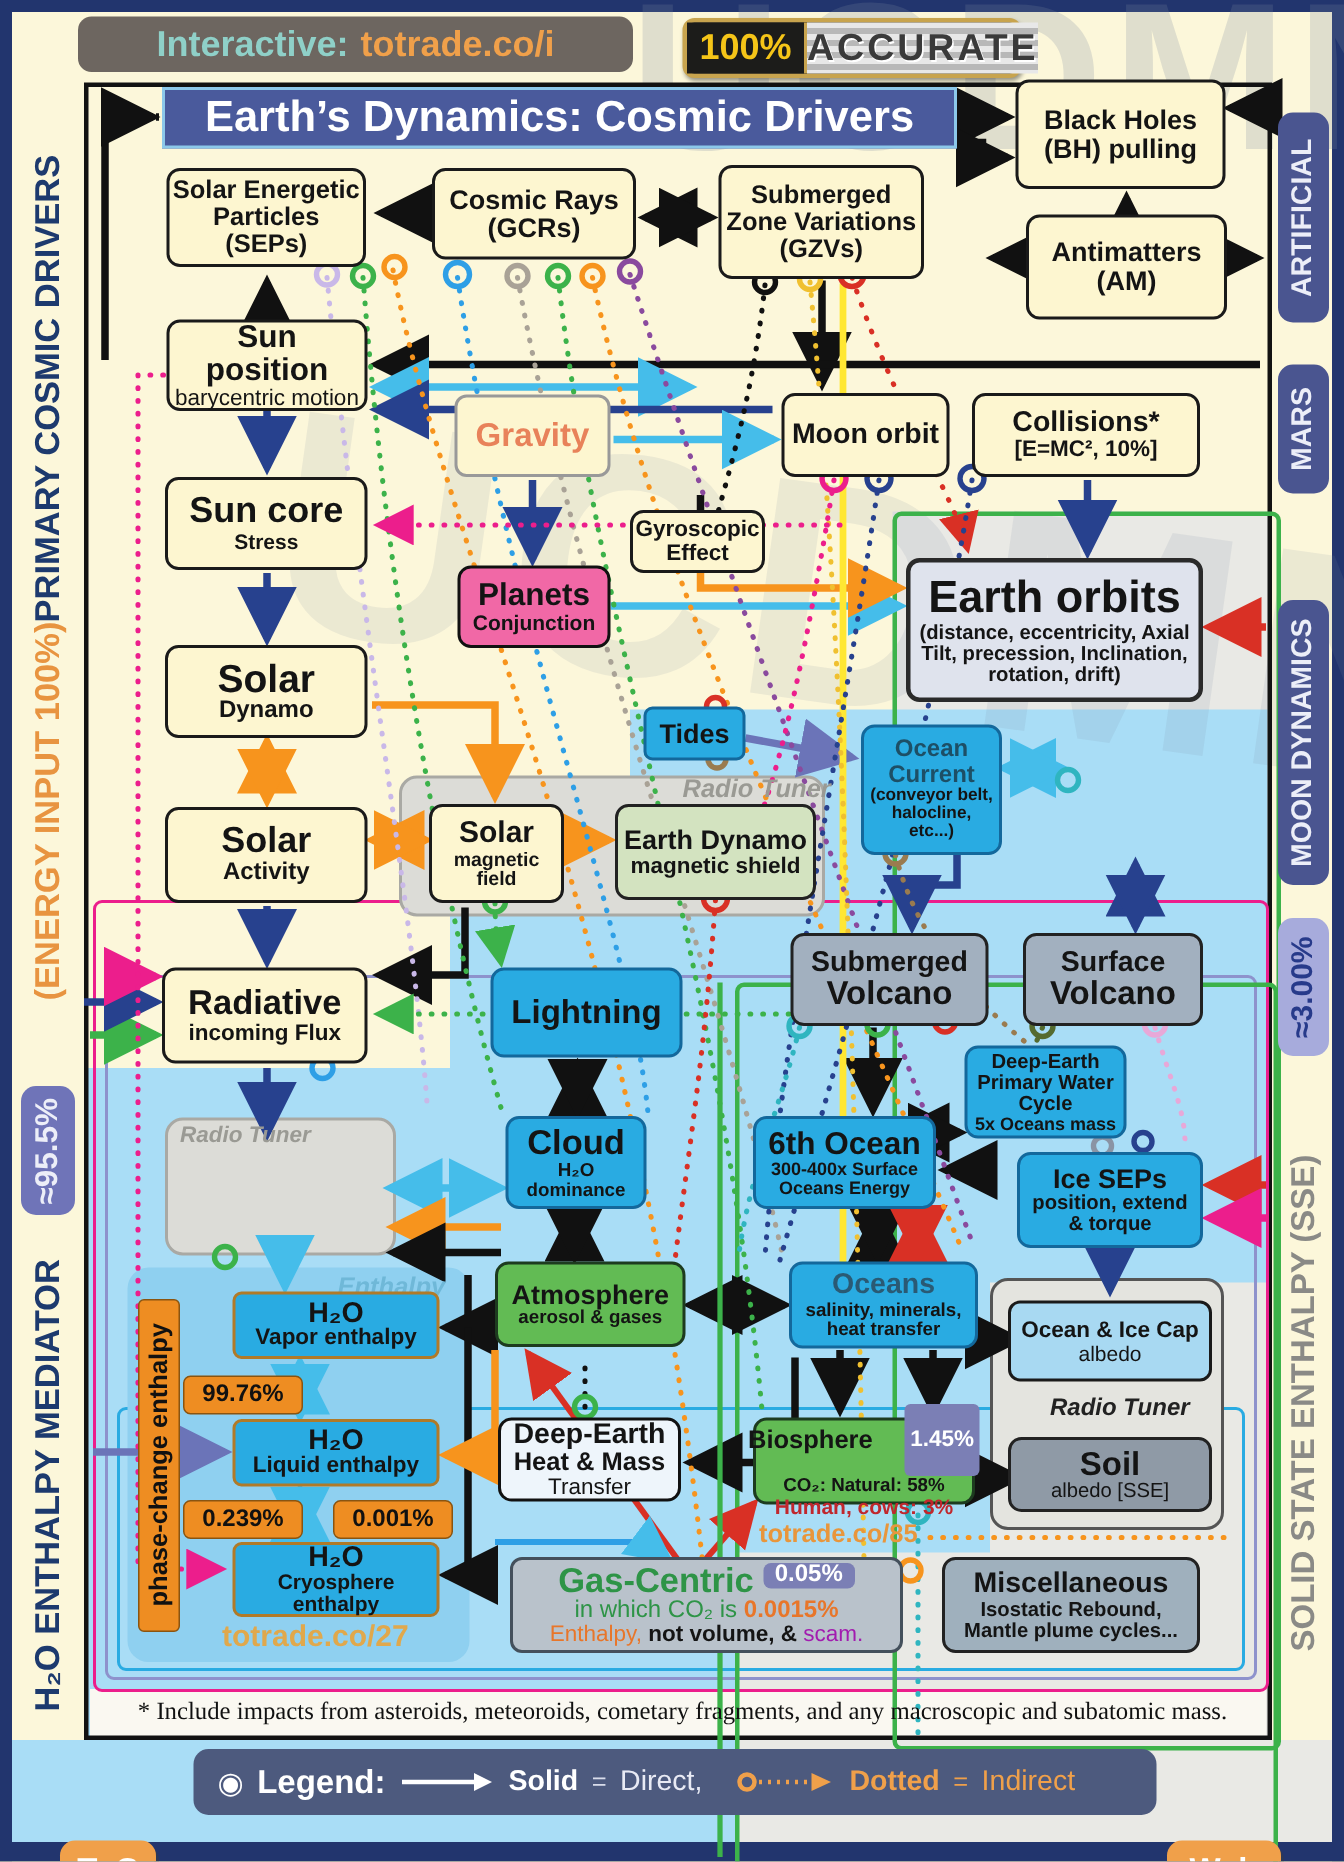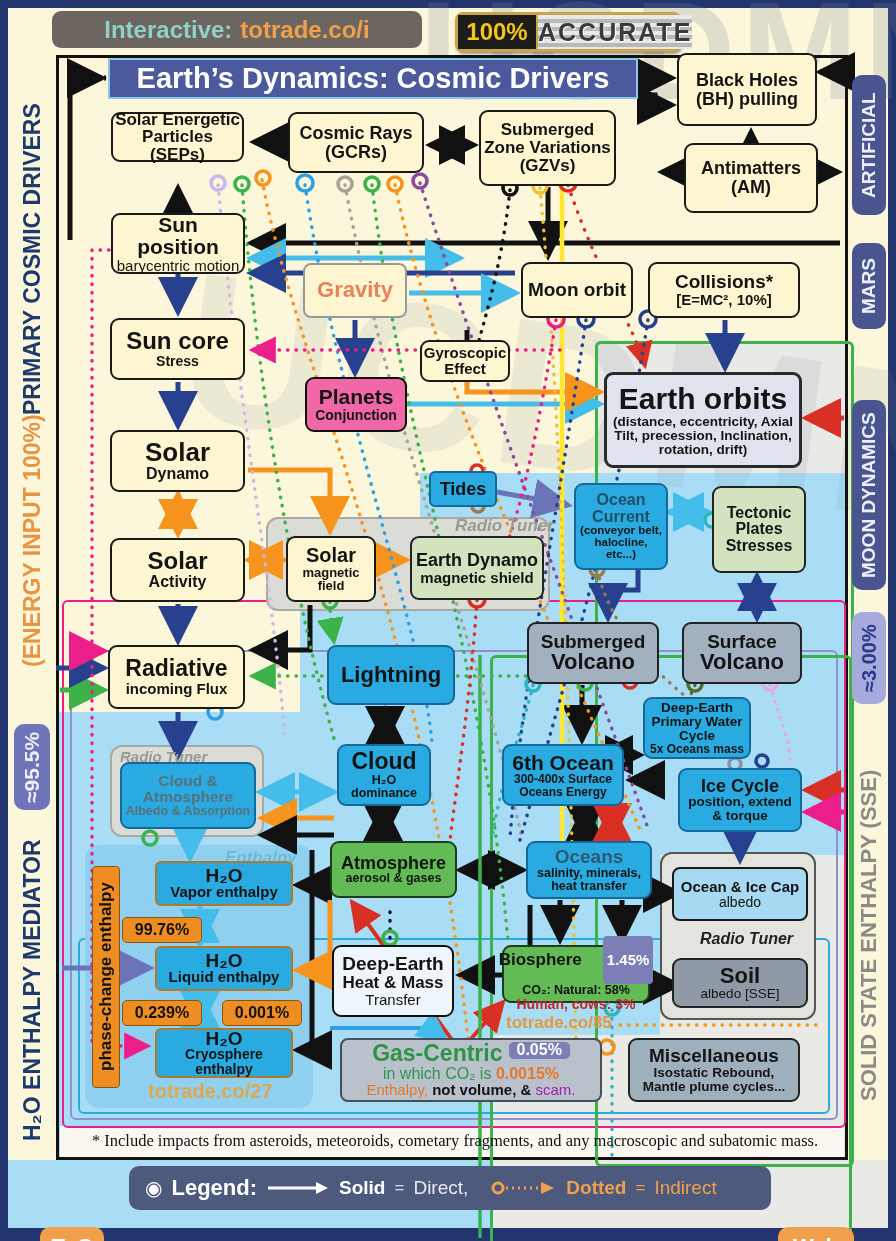--- a/index.html
+++ b/index.html
@@ -292,21 +292,21 @@
   <div class="rt-label abs" style="left:455px;top:516px;font-size:17px;">Radio Tuner</div>
   <div class="abs container-gray" style="left:110px;top:745px;width:154px;height:92px;"></div>
   <div class="rt-label abs" style="left:120px;top:748px;font-size:15px;">Radio Tuner</div>
   <div class="abs container-gray" style="left:660px;top:852px;width:156px;height:168px;background:#e4e4df;border-color:#555;"></div>
   <div class="rt-label abs" style="left:700px;top:930px;font-size:16px;color:#222;">Radio Tuner</div>
   <div class="abs container-blue" style="left:85px;top:845px;width:228px;height:263px;"></div>
   <div class="rt-label abs" style="left:225px;top:848px;font-size:17px;color:#6fb8d8;">Enthalpy</div>
 
   <div class="abs vert" style="left:92px;top:866px;width:28px;height:222px;background:#ee8d22;border:1.5px solid #8a5410;border-radius:4px;display:flex;align-items:center;justify-content:center;color:#111;font-weight:bold;font-size:17px;z-index:7;">phase-change enthalpy</div>
 
-  <div class="node cream" style="left:111px;top:112px;width:133px;height:50px;font-size:17px;">
+  <div class="node cream" style="left:111px;top:112px;width:133px;height:66px;font-size:17px;">
       <span class="t">Solar Energetic Particles (SEPs)</span>
     </div>
   <div class="node cream" style="left:288px;top:112px;width:136px;height:61px;font-size:18px;">
       <span class="t">Cosmic Rays (GCRs)</span>
     </div>
   <div class="node cream" style="left:479px;top:110px;width:137px;height:76px;font-size:17px;">
       <span class="t">Submerged Zone Variations (GZVs)</span>
     </div>
   <div class="node cream" style="left:677px;top:53px;width:140px;height:73px;font-size:18px;">
       <span class="t">Black Holes (BH) pulling</span>
@@ -348,23 +348,20 @@
     <span class="t" style="font-size:26px;">Solar</span>
     <span class="t" style="font-size:16px;">Dynamo</span>
   </div>
   <div class="node blue" style="left:429px;top:471px;width:68px;height:36px;font-size:18px;border-radius:6px;">
       <span class="t">Tides</span>
     </div>
   <div class="node blue" style="left:574px;top:483px;width:94px;height:87px;">
     <span class="t" style="font-size:16px;color:#1d4f66;">Ocean Current</span>
     <span style="font-size:11.5px;font-weight:bold;">(conveyor belt, halocline, etc...)</span>
   </div>
-  <div class="node lgreen" style="left:712px;top:486px;width:94px;height:87px;font-size:16px;">
-      <span class="t">Tectonic Plates Stresses</span>
-    </div>
   <div class="node cream" style="left:286px;top:536px;width:90px;height:66px;">
     <span class="t" style="font-size:20px;">Solar</span>
     <span style="font-size:13px;font-weight:bold;">magnetic field</span>
   </div>
   <div class="node lgreen" style="left:410px;top:536px;width:134px;height:64px;">
     <span class="t" style="font-size:18px;">Earth Dynamo</span>
     <span class="t" style="font-size:15px;">magnetic shield</span>
   </div>
   <div class="node cream" style="left:110px;top:538px;width:135px;height:64px;">
     <span class="t" style="font-size:24px;">Solar</span>
@@ -391,44 +388,40 @@
   </div>
   <div class="node blue" style="left:337px;top:744px;width:94px;height:62px;">
     <span class="t" style="font-size:23px;">Cloud</span>
     <span style="font-size:12.5px;font-weight:bold;">H₂O dominance</span>
   </div>
   <div class="node blue" style="left:502px;top:744px;width:122px;height:62px;">
     <span class="t" style="font-size:21px;">6th Ocean</span>
     <span class="t" style="font-size:12px;">300-400x Surface Oceans Energy</span>
   </div>
   <div class="node blue" style="left:678px;top:768px;width:124px;height:64px;">
-    <span class="t" style="font-size:18px;">Ice Cycle</span>
+    <span class="t" style="font-size:18px;">Ice SEPs</span>
     <span style="font-size:13.5px;font-weight:bold;">position, extend &amp; torque</span>
-  </div>
-  <div class="node blue" style="left:120px;top:762px;width:136px;height:67px;">
-    <span class="t" style="font-size:15.5px;color:#56707c;">Cloud &amp; Atmosphere</span>
-    <span style="font-size:12.5px;font-weight:bold;color:#56707c;">Albedo &amp; Absorption</span>
   </div>
   <div class="node green" style="left:330px;top:841px;width:127px;height:57px;">
     <span class="t" style="font-size:18px;">Atmosphere</span>
     <span style="font-size:12.5px;font-weight:bold;">aerosol &amp; gases</span>
   </div>
   <div class="node blue" style="left:526px;top:841px;width:126px;height:58px;">
     <span class="t" style="font-size:19px;color:#2a5a74;">Oceans</span>
     <span style="font-size:12.5px;font-weight:bold;">salinity, minerals, heat transfer</span>
   </div>
   <div class="node ltblue" style="left:672px;top:867px;width:136px;height:54px;border-radius:8px;">
     <span class="t" style="font-size:15px;">Ocean &amp; Ice Cap</span>
     <span style="font-size:14px;">albedo</span>
   </div>
   <div class="node dgrayb" style="left:672px;top:958px;width:136px;height:50px;">
     <span class="t" style="font-size:22px;">Soil</span>
     <span style="font-size:13.5px;">albedo [SSE]</span>
   </div>
-  <div class="node white-node" style="left:332px;top:945px;width:122px;height:72px;">
+  <div class="node white-node" style="left:332px;top:945px;width:122px;height:56px;">
     <span class="t" style="font-size:19px;">Deep-Earth</span>
     <span class="t" style="font-size:17px;">Heat &amp; Mass</span>
     <span style="font-size:15px;">Transfer</span>
   </div>
   <div class="node green" style="left:502px;top:945px;width:148px;height:58px;">
     <div style="display:flex;align-items:center;gap:21px;">
       <span class="t" style="font-size:17px;">Biosphere</span>
       <span style="background:#7b7fb5;color:#fff;font-weight:bold;font-size:15px;border-radius:4px;padding:16px 4px;">1.45%</span>
     </div>
     <span class="t" style="font-size:12.5px;">CO₂: Natural: 58%</span>

